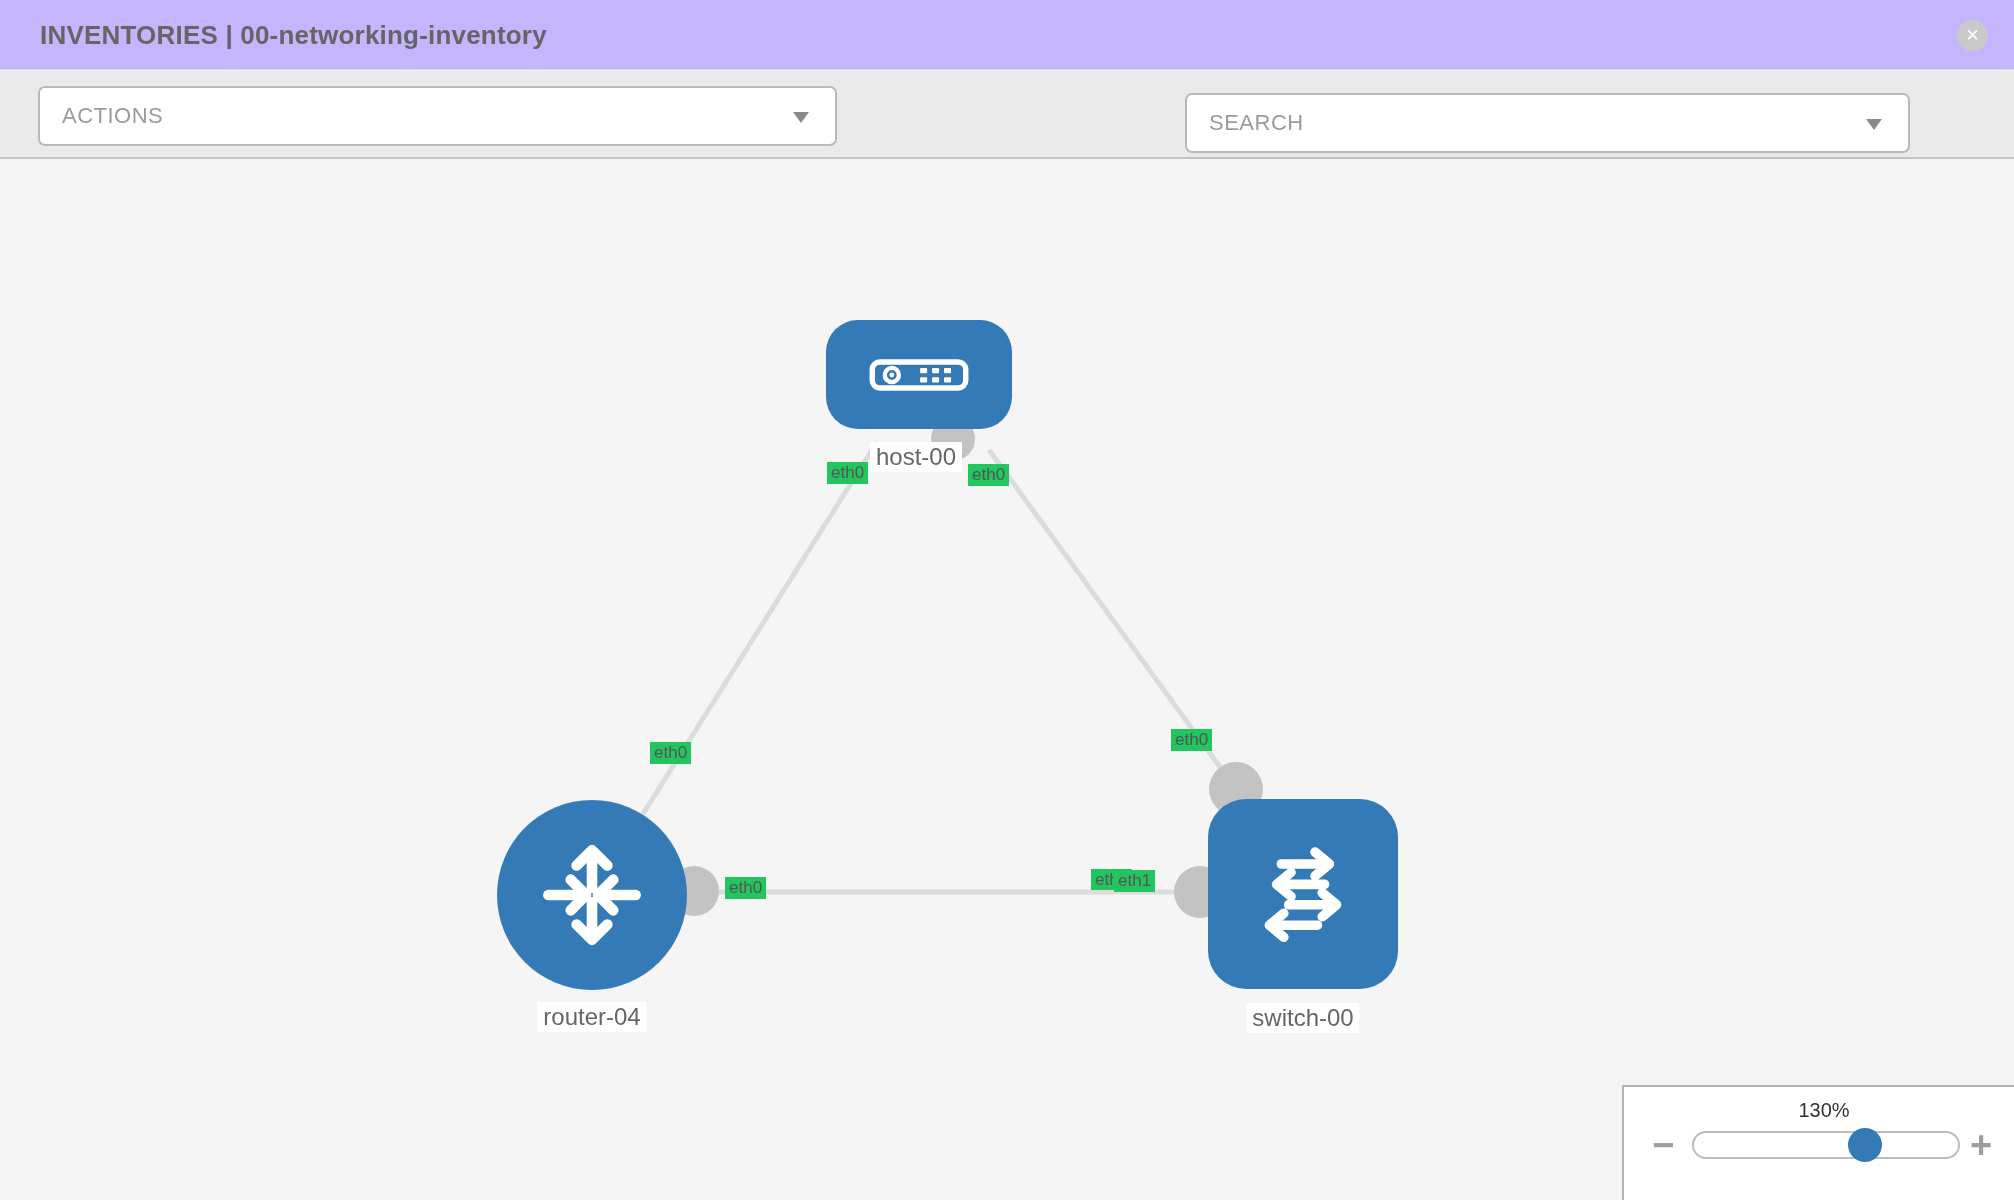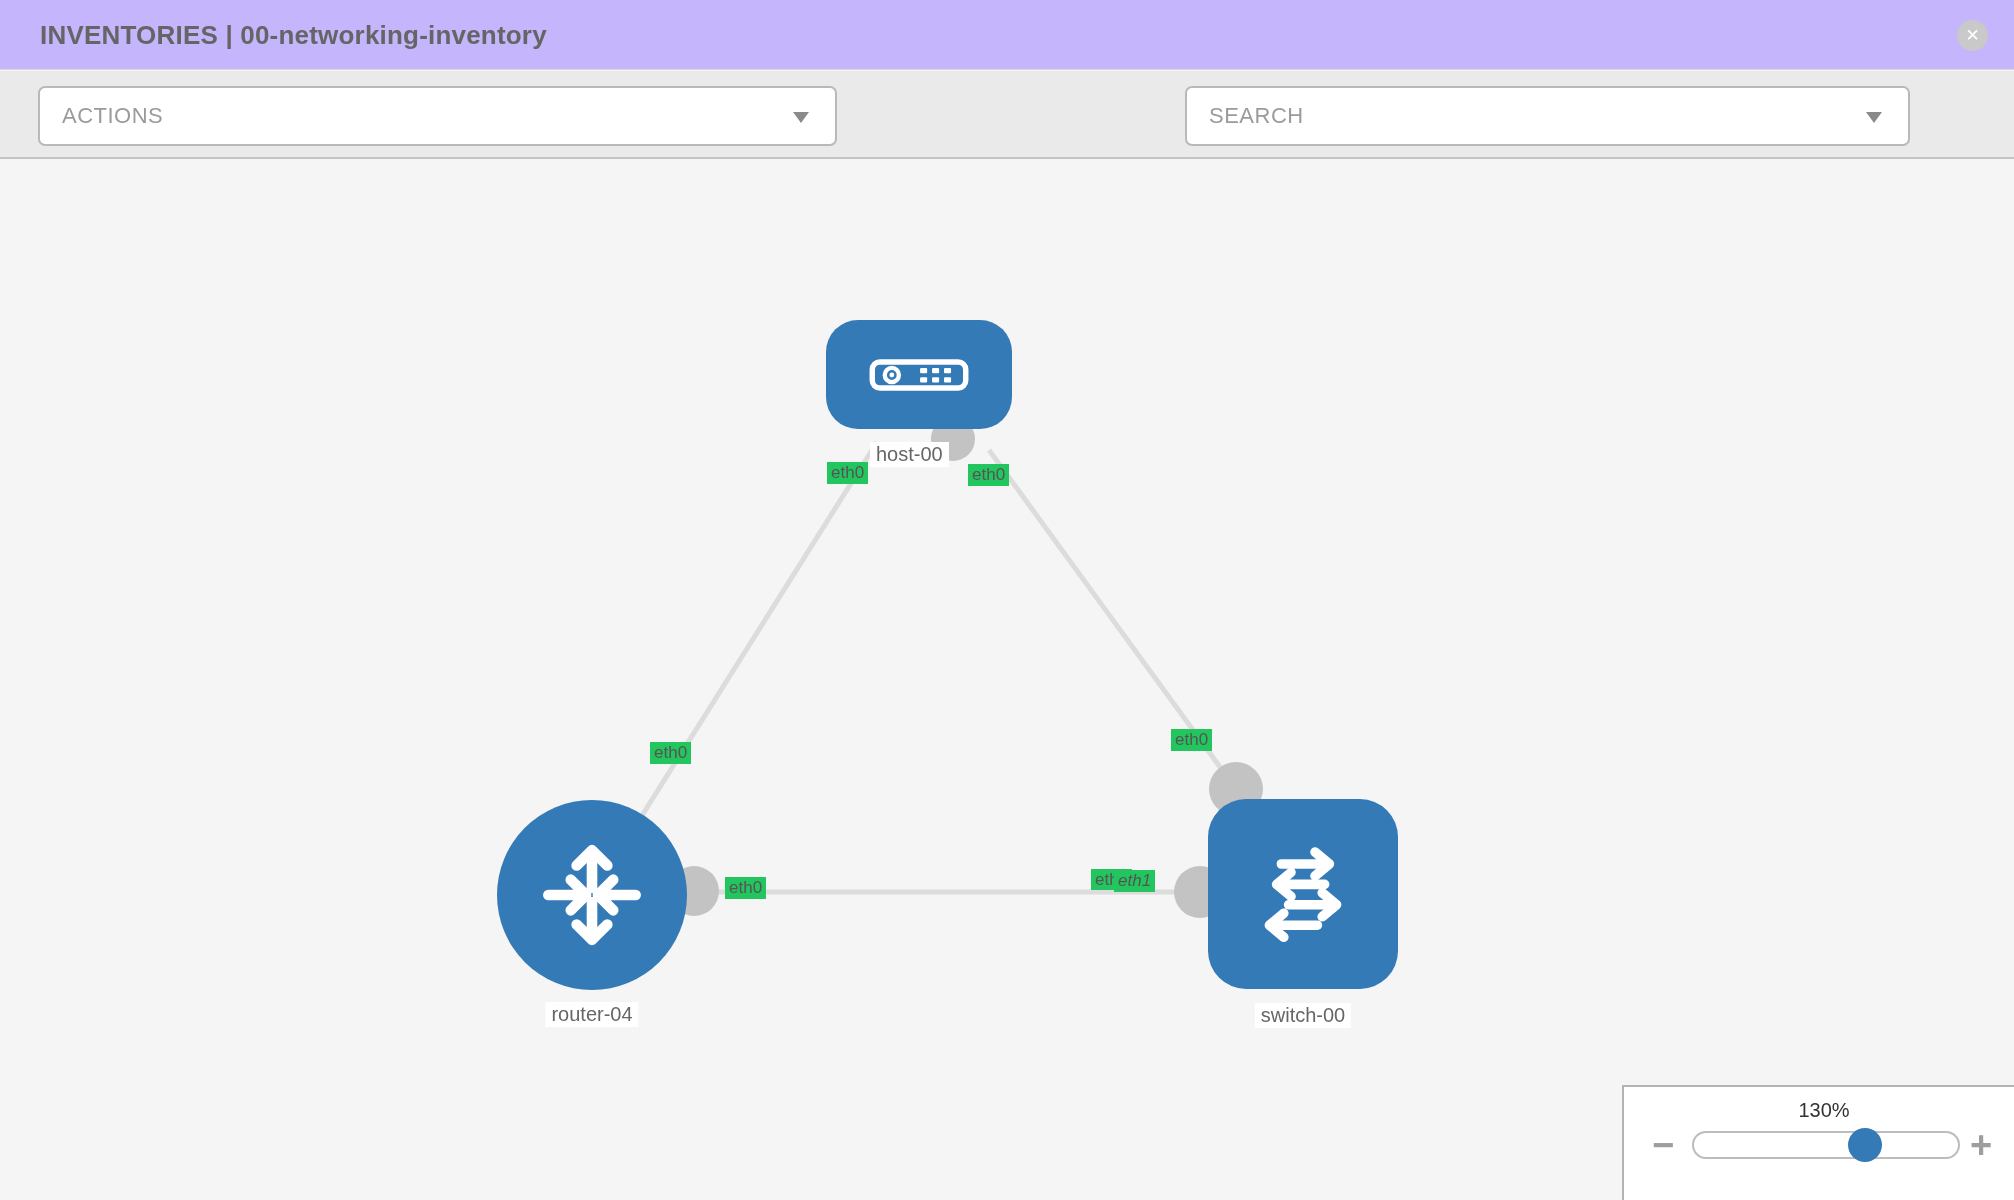--- a/index.html
+++ b/index.html
@@ -19,43 +19,43 @@
   .toolbar { position:absolute; left:0; top:71px; width:2014px; height:88px;
     background:#eaeaea; border-bottom:2px solid #c3c3c3; }
   .dropdown { position:absolute; top:15px; height:60px; background:#ffffff;
     border:2px solid #b9b9b9; border-radius:7px; }
   .dropdown .dd-text { position:absolute; left:22px; top:0; line-height:56px;
     font-size:22px; color:#9b9b9b; letter-spacing:0.5px; }
   .caret { position:absolute; right:26px; top:24px; width:0; height:0;
     border-left:8px solid transparent; border-right:8px solid transparent;
     border-top:11px solid #8a8a8a; }
   .dd-actions { left:38px; width:799px; }
-  .dd-search { left:1185px; width:725px; }
+  .dd-search { left:1185px; width:725px;margin-top:7px; }
   .tool-icon { position:absolute; top:96px; width:36px; height:36px; cursor:pointer; }
   .tool-wrench { left:1050px; }
   .tool-key { left:1118px; }
 
   
   .canvas { position:absolute; left:0; top:161px; width:2014px; height:1039px;
     background:#f5f5f5; }
   .links-svg { position:absolute; left:0; top:0; }
 
   .node { position:absolute; background:#337ab7; display:flex;
     align-items:center; justify-content:center; cursor:pointer; }
   .node-host { left:826px; top:159px; width:186px; height:109px; border-radius:32px; }
   .node-router { left:497px; top:639px; width:190px; height:190px; border-radius:50%; }
   .node-switch { left:1208px; top:638px; width:190px; height:190px; border-radius:38px; }
 
-  .node-label { position:absolute; font-size:20px; color:#666666;
+  .node-label { position:absolute; font-size:24px; color:#666666;
     background:#ffffff; padding:1px 6px; white-space:nowrap; }
   .eth-label { position:absolute; font-size:17px; color:#555555;
     background:#22c55e; padding:1px 4px; white-space:nowrap; }
   .eth-pair { position:absolute; }
   .eth-pair .under { position:relative; }
-  .eth-pair .over { position:absolute; left:23px; top:0;font-style:italic; }
+  .eth-pair .over { position:absolute; left:23px; top:0; }
 
   
   .zoom-panel { position:absolute; left:1622px; top:924px; width:420px; height:150px;
     background:#ffffff; border:2px solid #b3b3b3; }
   .zoom-level { position:absolute; left:0; top:12px; width:400px; text-align:center;
     font-size:20px; color:#333333; }
   .zoom-minus, .zoom-plus { position:absolute; top:30px; font-size:38px;
     font-weight:700; color:#9e9e9e; cursor:pointer; line-height:56px; }
   .zoom-minus { left:28px; }
   .zoom-plus { left:346px; }

